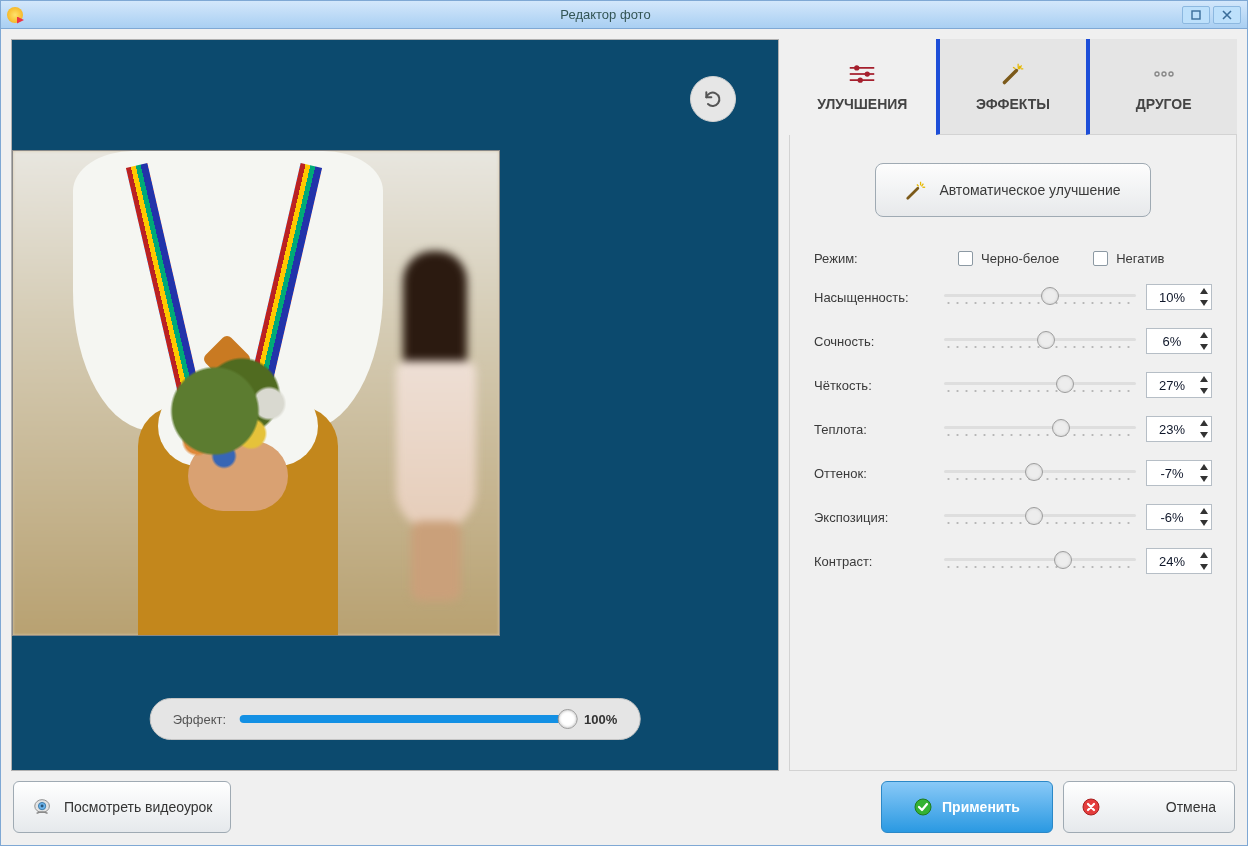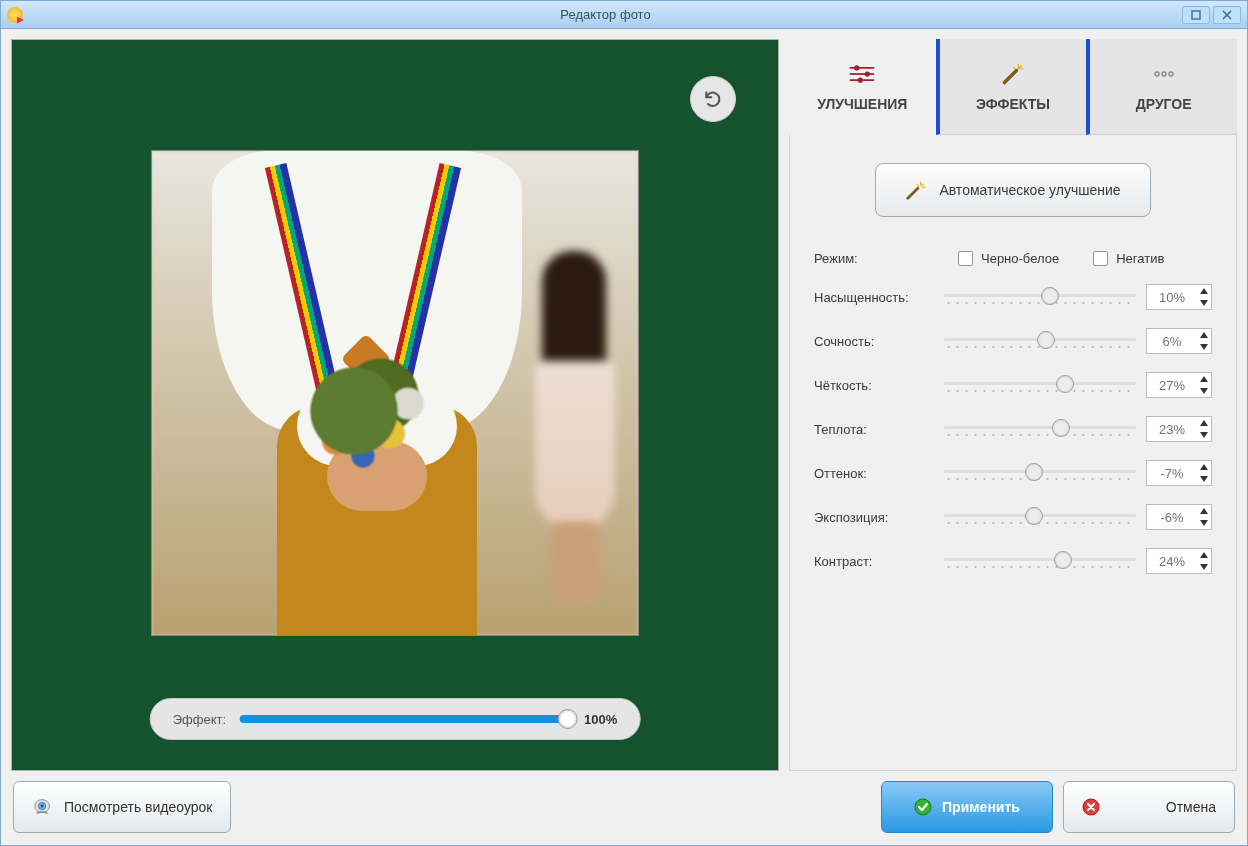--- a/index.html
+++ b/index.html
@@ -9,21 +9,21 @@
   .titlebar .app-icon { width: 16px; height: 16px; border-radius: 50%; background: radial-gradient(#ffe26b, #f3a80e); margin-right: 6px; position: relative; }
   .titlebar .app-icon::after { content: ""; position: absolute; width: 7px; height: 7px; background: #e34; right: -1px; bottom: -1px; clip-path: polygon(0 0,100% 50%,0 100%); }
   .titlebar .title { color: #355; flex: 1; }
   .titlebar .winbtns { display: flex; gap: 3px; }
   .titlebar .winbtn { width: 28px; height: 18px; background: #bde0fb; border: 1px solid #8cb8e0; border-radius: 2px; display: flex; align-items: center; justify-content: center; cursor: pointer; }
   .titlebar .winbtn svg { width: 10px; height: 10px; }
 
   .client { flex: 1; background: #f0f0f0; padding: 10px; display: flex; flex-direction: column; gap: 8px; }
   .main { flex: 1; display: flex; gap: 10px; min-height: 0; }
 
-  .canvas-panel { flex: 1; background: #14532d; border: 1px solid #b0b0b0; position: relative; display: flex; flex-direction: column; align-items: center; justify-content: flex-start; padding-top: 110px; }
+  .canvas-panel { flex: 1; background: #0c4a6e; border: 1px solid #b0b0b0; position: relative; display: flex; flex-direction: column; justify-content: flex-start; padding-top: 110px; }
   .undo-btn { position: absolute; top: 36px; right: 42px; width: 46px; height: 46px; border-radius: 50%; background: #e6e6e6; border: 1px solid #d2d2d2; display:flex;align-items:center;justify-content:center;cursor:pointer;}
   .undo-btn svg { width: 20px; height: 20px; stroke: #555; fill: none; }
 
   .photo { width: 488px; height: 486px; background: #d8c8ac; border: 1px solid #888; position: relative; overflow: hidden; }
   
   .photo .sky { position:absolute; inset:0; background: linear-gradient(#e8e6df, #d5ccb5 35%, #b8a171 100%); filter: blur(1.5px);}
   .photo .man { position:absolute; left: 30px; top: 0; width: 310px; height: 486px;}
   .photo .shirt { position:absolute; left: 30px; top: 0; width:310px; height:280px; background:#f5f6f2; border-radius: 60px 60px 80px 80px / 40px 40px 140px 140px; }
   .photo .pants { position:absolute; left: 95px; top: 255px; width: 200px; height: 240px; background:#c3871c; border-radius: 40px 40px 0 0;}
   .photo .susp1, .photo .susp2 { position:absolute; top: 8px; width: 22px; height: 255px; background: repeating-linear-gradient(90deg,#b22 0 5px,#ffc800 5px 10px,#0a7 10px 15px,#23a 15px 22px); }
@@ -61,21 +61,21 @@
   .mode-row .lbl { width: 110px; }
   .cb { display:flex; align-items:center; gap:8px; cursor:pointer;}
   .cb .box { width:15px; height:15px; border:1px solid #8c99a3; border-radius:2px; background:#fff;}
 
   .slider-row { display:flex; align-items:center; gap: 10px; color:#3a3a3a; }
   .slider-row .slabel { width: 120px; }
   .slider-row .strack { flex:1; height: 16px; position: relative; background: radial-gradient(circle, #b7b7b7 1px, transparent 1.2px); background-size: 9px 8px; background-position: 0 10px; background-repeat: repeat-x;}
   .slider-row .strack::before { content:""; position:absolute; left:0; right:0; top:5px; height:3px; background:#dedede; border-radius:2px;}
   .slider-row .sknob { position:absolute; top:-2px; width:18px; height:18px; border-radius:50%; background:#ededed; border:1px solid #9c9c9c; box-shadow: inset 0 0 3px #ccc; transform: translateX(-50%); }
   .spin { width:66px; height:26px; border:1px solid #b6bec6; background:#fff; display:flex; align-items:center; }
-  .spin span { flex:1; text-align:center; font-size:13px; color:#737373;}
+  .spin span { flex:1; text-align:center; font-size:13px; color:#0f172a;}
   .spin .ar { width:14px; display:flex; flex-direction:column;}
   .spin .ar div { height:12px; display:flex; align-items:center; justify-content:center; cursor:pointer;}
   .spin .ar svg{width:8px;height:6px; fill:#333;}
 
   .footer { display:flex; align-items:center; gap:10px; padding: 2px 2px 2px 2px;}
   .btn { height:52px; border:1px solid #9faab3; border-radius:6px; background:linear-gradient(#fff,#e6e9ec); display:flex; align-items:center; gap:10px; padding: 0 18px; cursor:pointer; color:#333; font-size: 14px;}
   .btn.primary { background: linear-gradient(#89c9f7,#2a99e2); color:#fff; font-weight:bold; border-color:#2b88c7; width: 172px; justify-content:center;}
   .btn.cancel { width: 172px; justify-content:space-between; }
   .footer .spacer { flex:1; }
   .cam-icon { width:22px; height:18px; }

